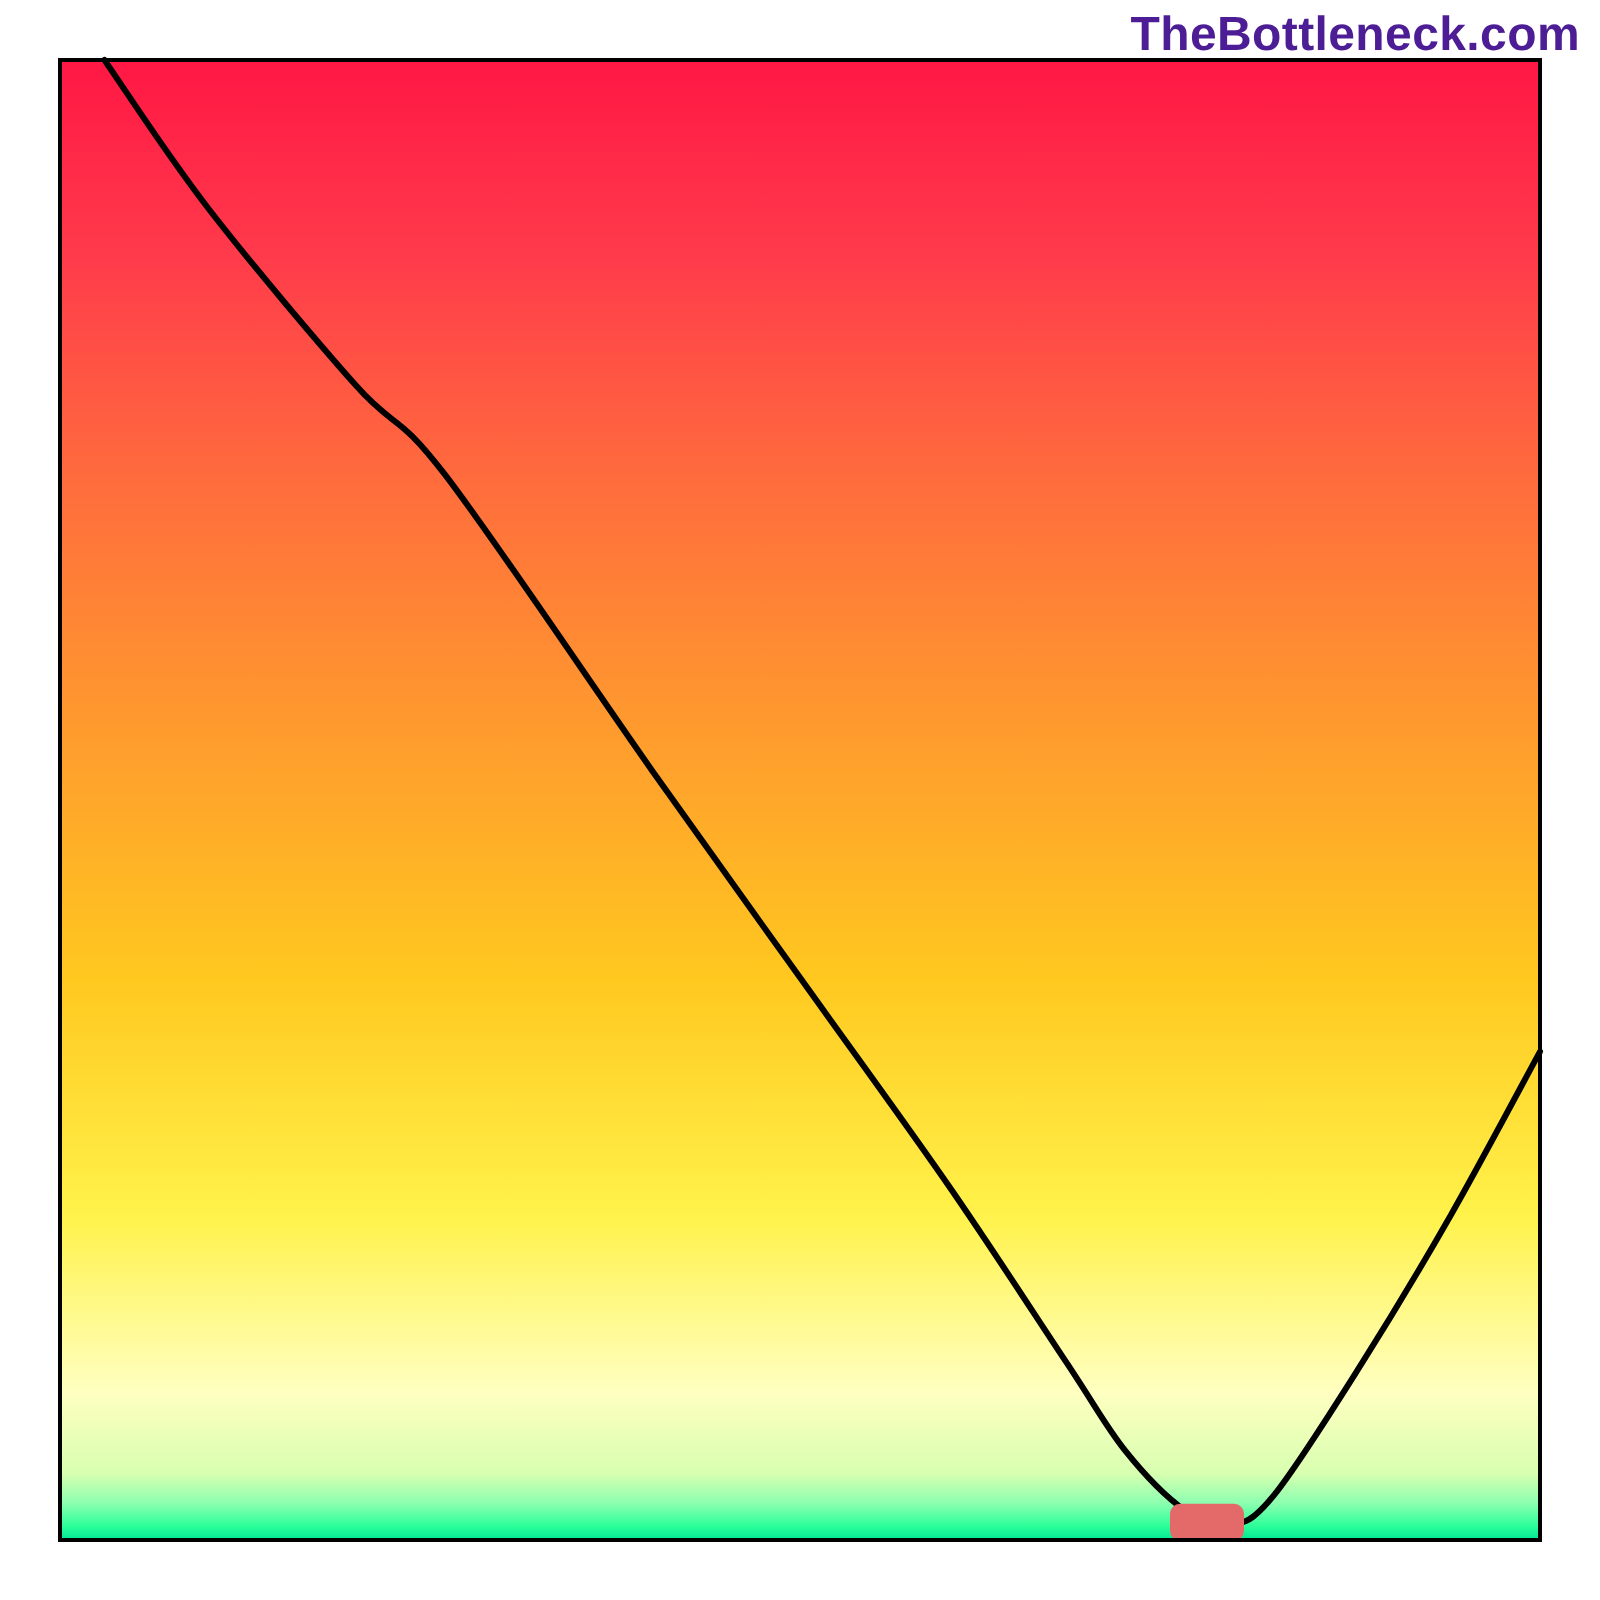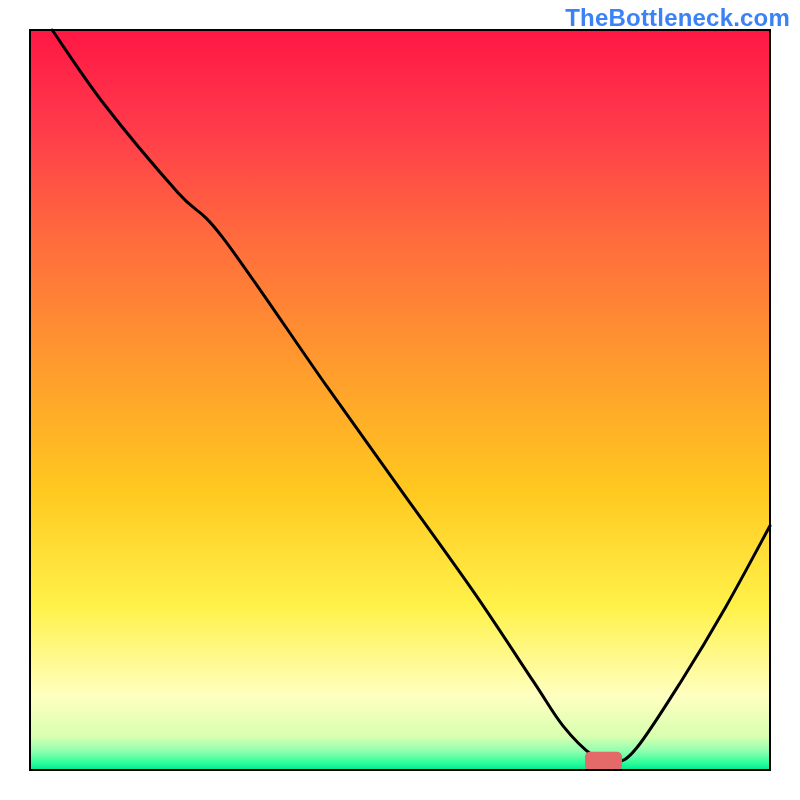--- a/index.html
+++ b/index.html
@@ -15,21 +15,21 @@
     position: relative;
     width: 800px;
     height: 800px;
   }
   .watermark {
     position: absolute;
     top: 4px;
     right: 10px;
     font-size: 24px;
     font-weight: 600;
-    color: #3b82f6;
+    color: #4c1d95;
     letter-spacing: 0.2px;
     z-index: 4;
   }
   svg.chart {
     position: absolute;
     left: 0;
     top: 0;
     width: 800px;
     height: 800px;
   }

